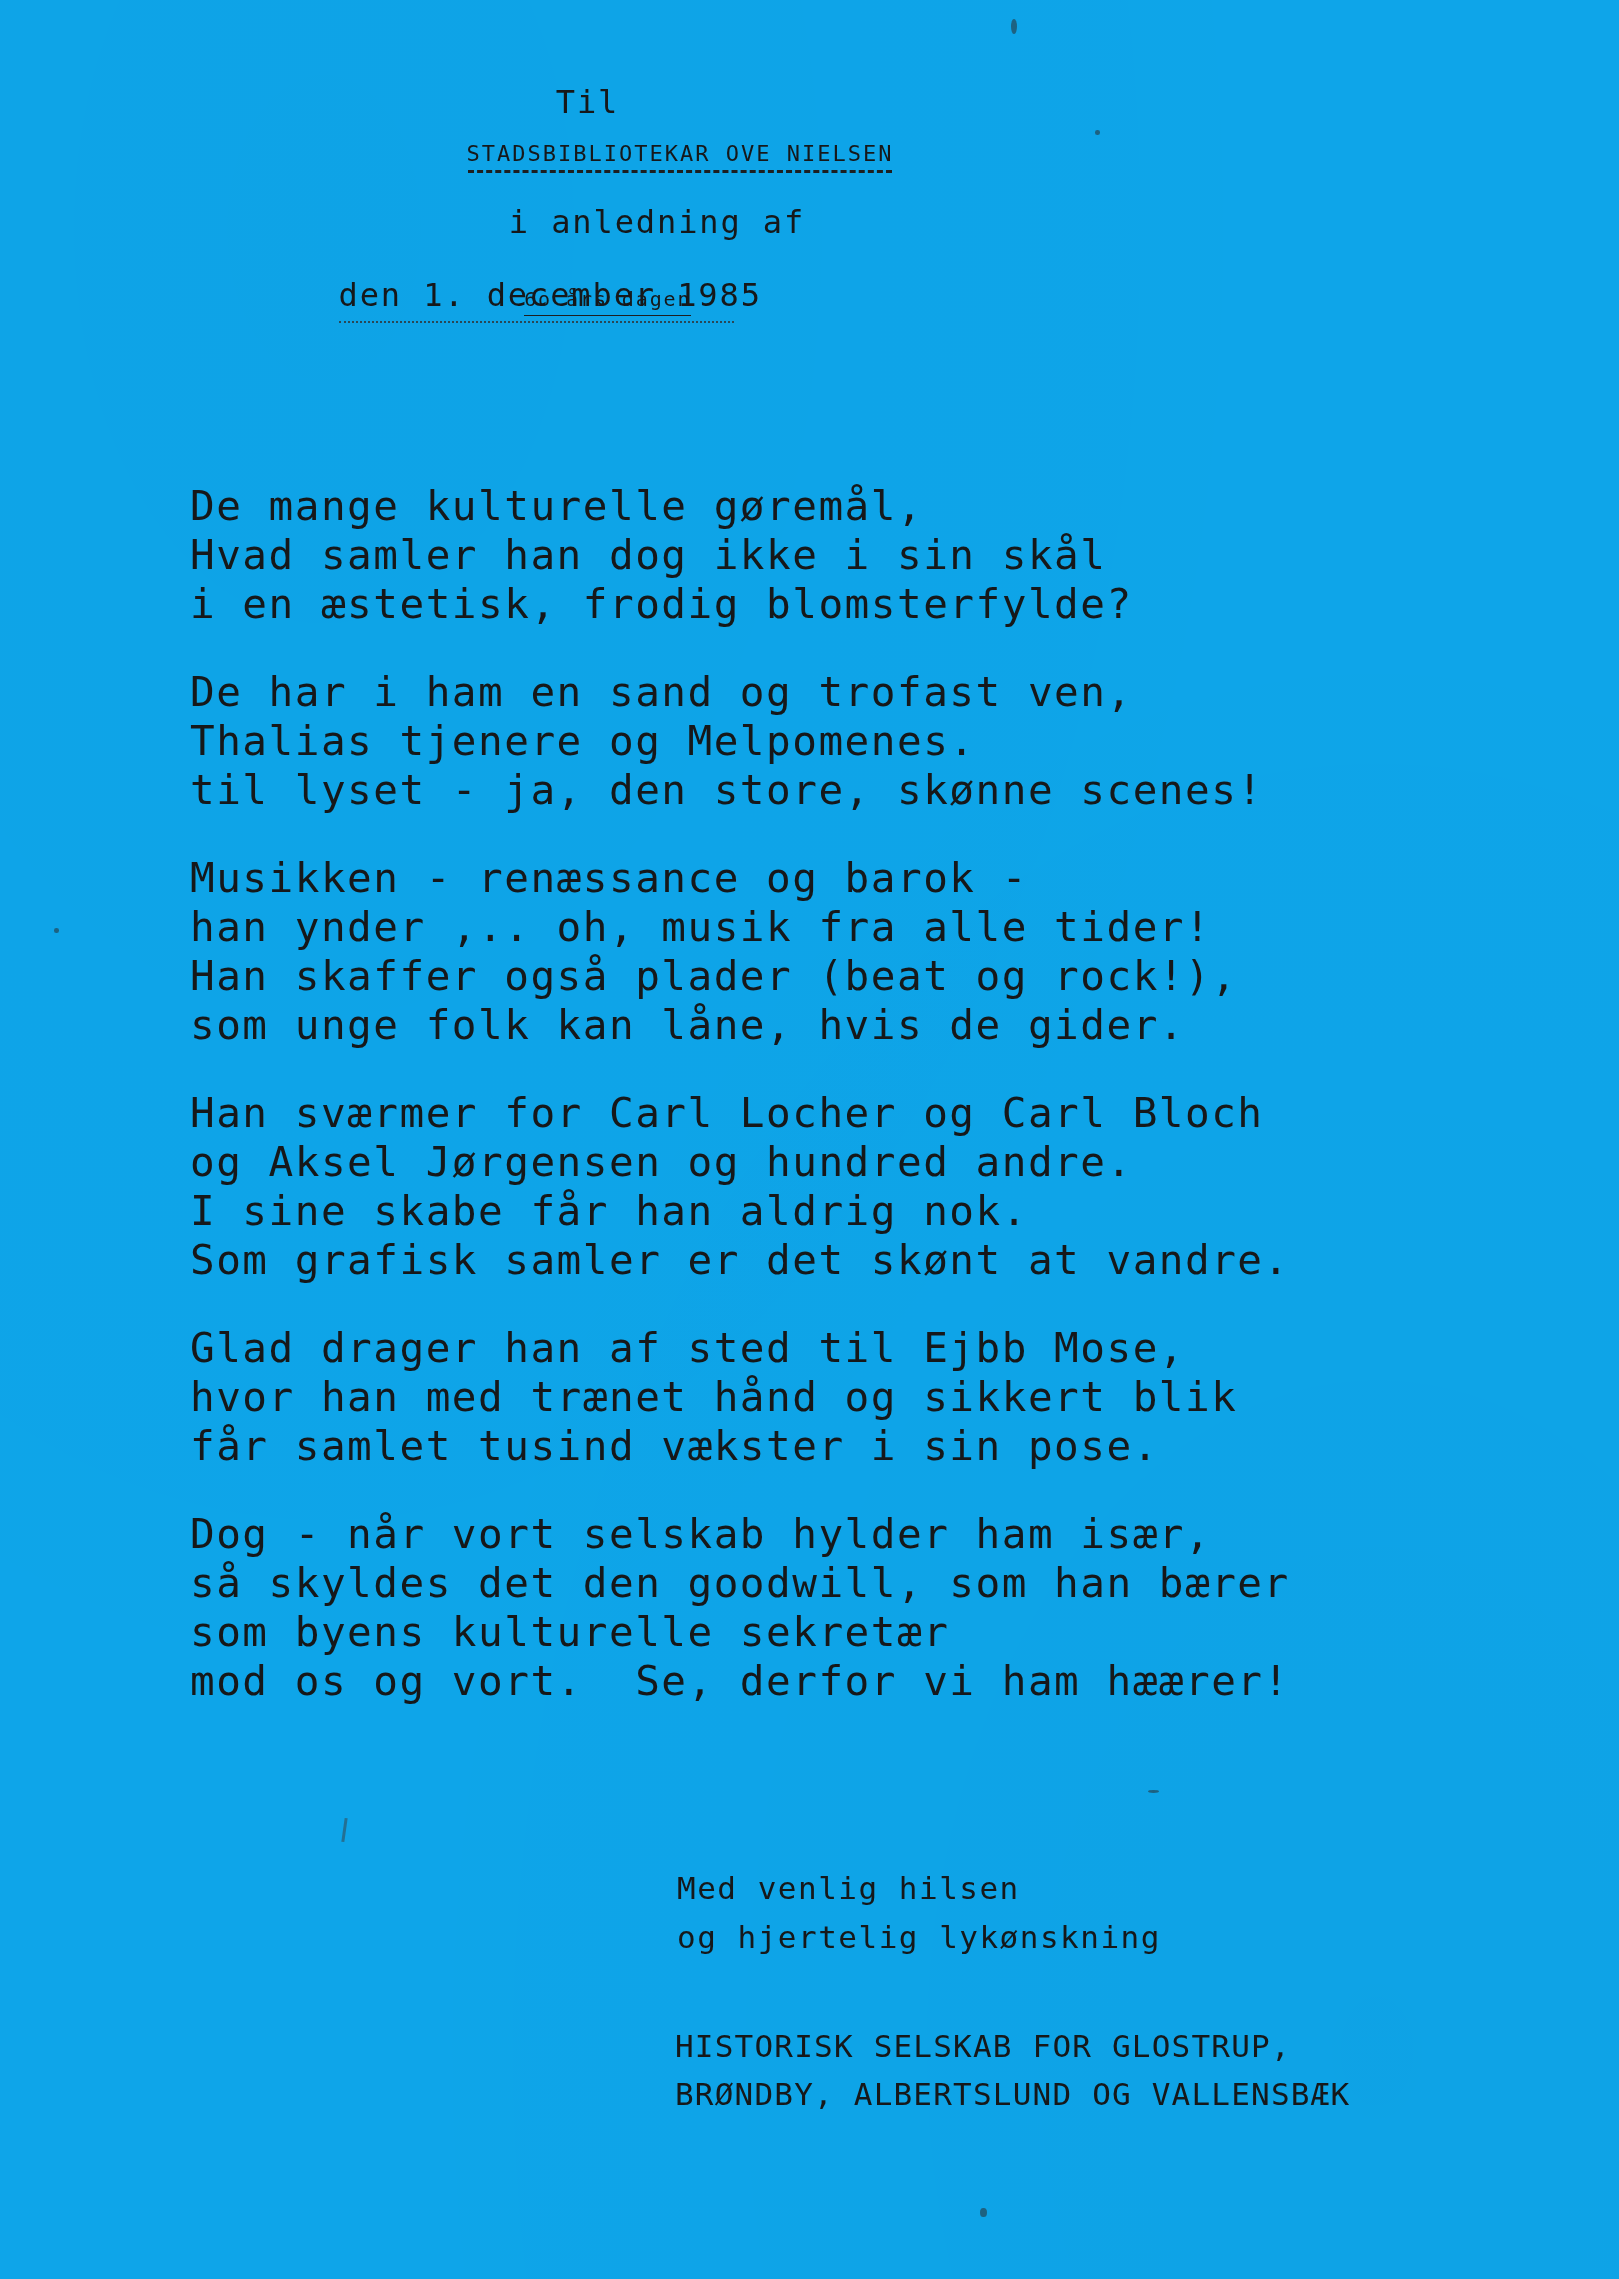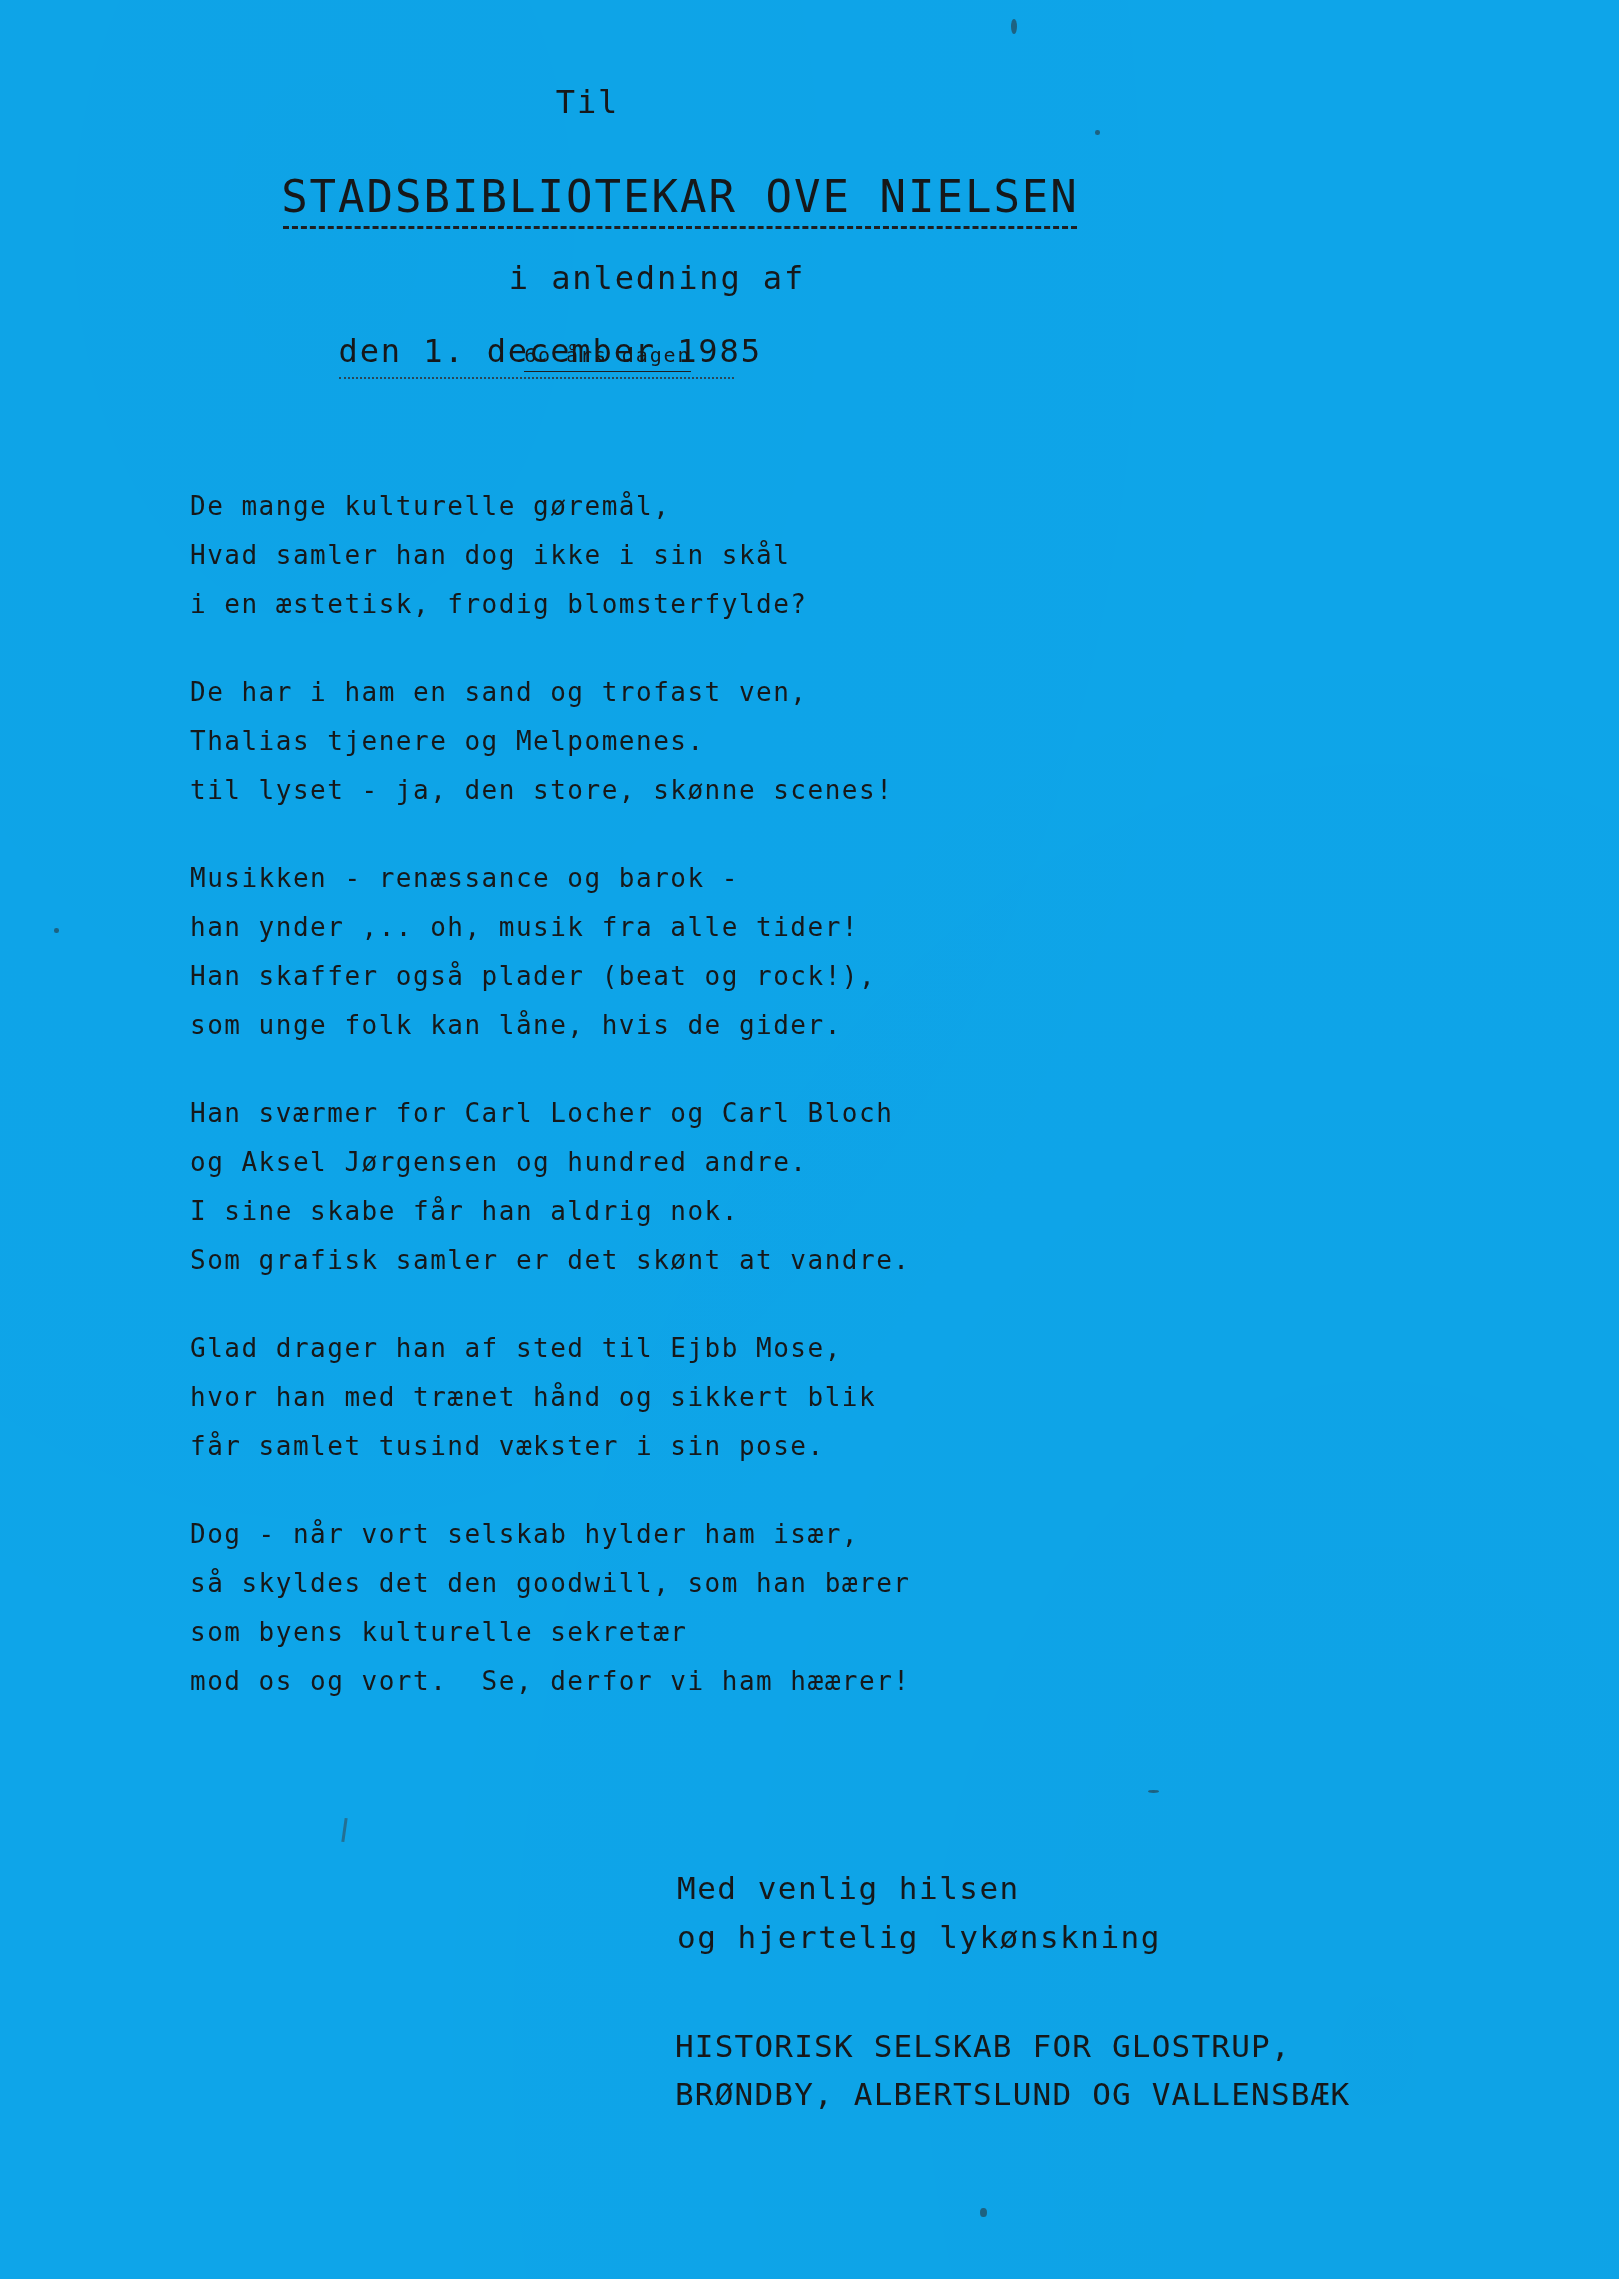--- a/index.html
+++ b/index.html
@@ -43,23 +43,23 @@
     top: 83px;
     width: 1620px;
     text-align: center;
   }
   .line-til {
     font-size: 32px;
     letter-spacing: 1.9px;
     margin-left: -445px;
   }
   .line-name {
-    font-size: 44px;
+    font-size: 22px;
     letter-spacing: 2px;
-    margin-top: 50px;
+    margin-top: 20px;
     margin-left: -260px;
     display: inline-block;
     position: relative;
   }
   .name-underline {
     position: absolute;
     left: 1.9px;
     right: 1.9px;
     bottom: -7.4px;
     height: 0;
@@ -101,21 +101,21 @@
   .stanzas {
     position: absolute;
     left: 190px;
     top: 482px;
     width: 1299px;
   }
   .stanza {
     margin-bottom: 39px;
   }
   .verse {
-    font-size: 26px;
+    font-size: 41px;
     line-height: 49px;
     letter-spacing: 1.5px;
     white-space: pre;
   }
 
   .signoff {
     position: absolute;
     left: 677px;
     top: 1864px;
     width: 928px;

